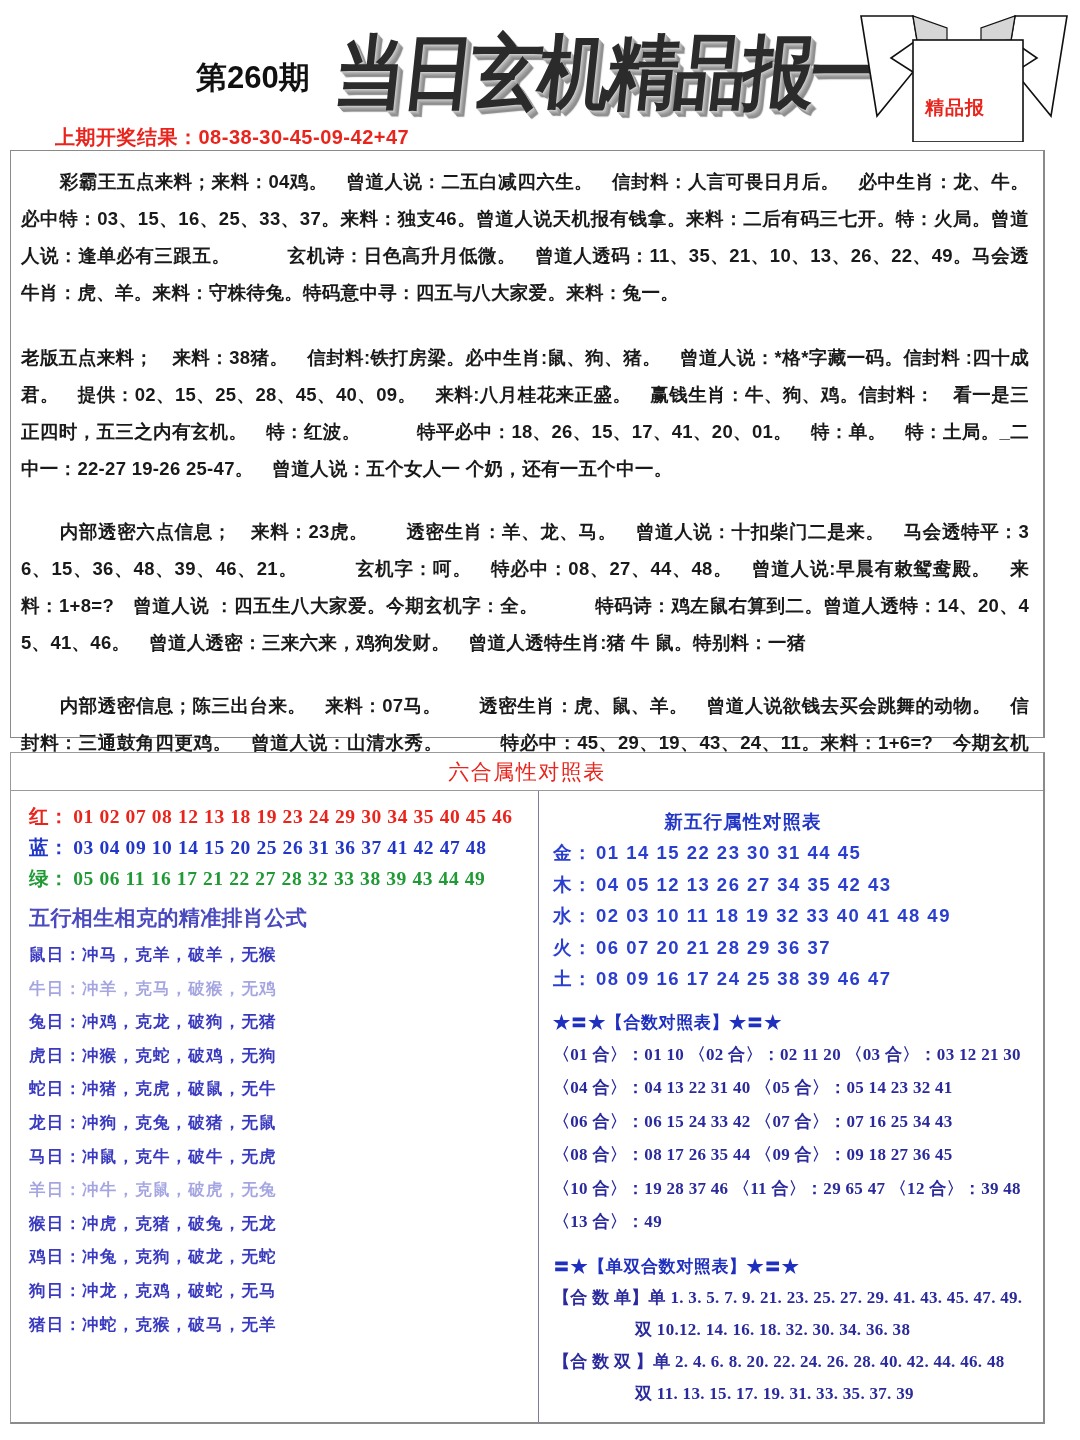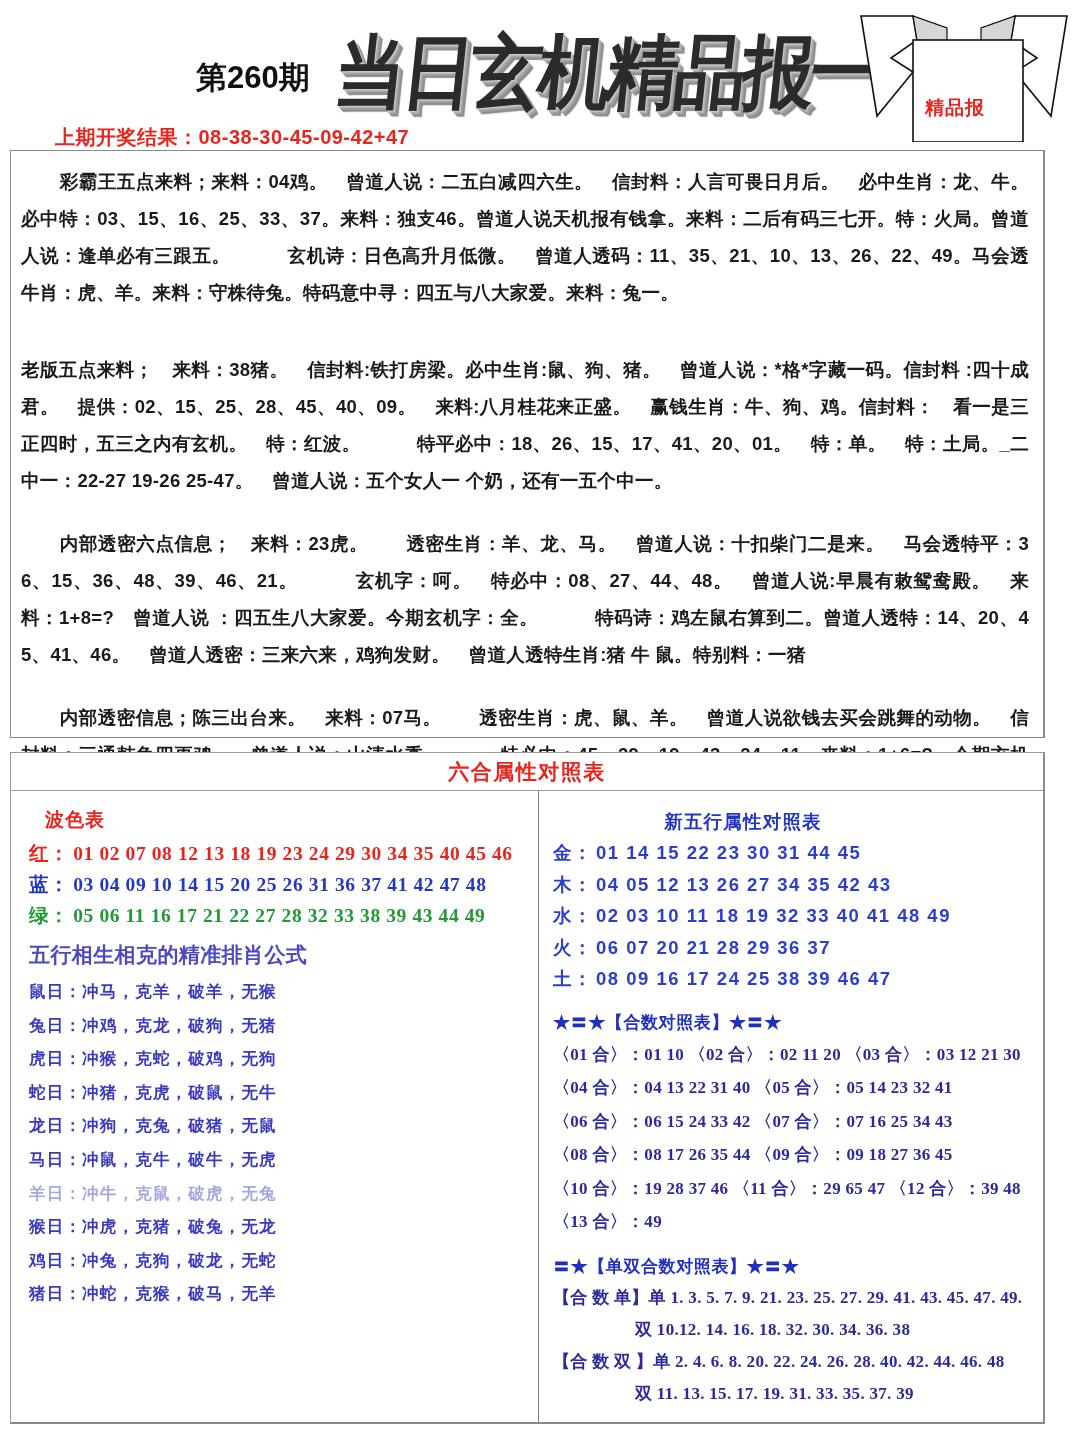--- a/index.html
+++ b/index.html
@@ -104,21 +104,21 @@
     font-weight: 700;
     color: #1a1a1a;
     line-height: 37px;
     text-align: justify;
     text-indent: 2.1em;
     padding: 0 14px 0 10px;
     letter-spacing: 0.3px;
     word-break: break-all;
   }
   .para.p1 { margin-top: 12px; }
-  .para.p2 { margin-top: 40px; text-indent: 0; }
+  .para.p2 { margin-top: 28px; text-indent: 0; }
   .para.p3 { margin-top: 26px; }
   .para.p4 { margin-top: 26px; }
 
   
   .bottom {
     position: absolute;
     left: 10px;
     top: 752px;
     width: 1035px;
     height: 672px;
@@ -132,21 +132,21 @@
     height: 38px;
     border-bottom: 1px solid #9a9a9a;
     display: flex;
     align-items: center;
     justify-content: center;
     box-sizing: border-box;
   }
   .bottom-title span {
     font-family: "Liberation Sans", sans-serif;
     font-size: 21px;
-    font-weight: 700;
+    font-weight: 400;
     color: #e8241c;
     letter-spacing: 1.5px;
   }
   .bottom-body {
     display: flex;
     height: 631px;
     box-sizing: border-box;
   }
   .col-left {
     width: 528px;
@@ -283,43 +283,44 @@
 <div class="bottom">
 
   <div class="bottom-title">
     <span>六合属性对照表</span>
   </div>
 
   <div class="bottom-body">
 
     <div class="col-left">
 
-      <div class="wave-title">波色表</div>
 
       <div class="wave-row red">
         <span class="lbl">红：</span><span>01 02 07 08 12 13 18 19 23 24 29 30 34 35 40 45 46</span>
       </div>
       <div class="wave-row blue">
         <span class="lbl">蓝：</span><span>03 04 09 10 14 15 20 25 26 31 36 37 41 42 47 48</span>
       </div>
       <div class="wave-row green">
         <span class="lbl">绿：</span><span>05 06 11 16 17 21 22 27 28 32 33 38 39 43 44 49</span>
       </div>
 
       <div class="formula-title">五行相生相克的精准排肖公式</div>
 
       <div class="zodiac-row">鼠日：冲马，克羊，破羊，无猴</div>
+      <div class="zodiac-row faded">牛日：冲羊，克马，破猴，无鸡</div>
       <div class="zodiac-row">兔日：冲鸡，克龙，破狗，无猪</div>
       <div class="zodiac-row">虎日：冲猴，克蛇，破鸡，无狗</div>
       <div class="zodiac-row">蛇日：冲猪，克虎，破鼠，无牛</div>
       <div class="zodiac-row">龙日：冲狗，克兔，破猪，无鼠</div>
       <div class="zodiac-row">马日：冲鼠，克牛，破牛，无虎</div>
       <div class="zodiac-row faded">羊日：冲牛，克鼠，破虎，无兔</div>
       <div class="zodiac-row">猴日：冲虎，克猪，破兔，无龙</div>
       <div class="zodiac-row">鸡日：冲兔，克狗，破龙，无蛇</div>
+      <div class="zodiac-row">狗日：冲龙，克鸡，破蛇，无马</div>
       <div class="zodiac-row">猪日：冲蛇，克猴，破马，无羊</div>
     </div>
 
     <div class="col-right">
 
       <div class="five-title">新五行属性对照表</div>
 
       <div class="five-row">
         <span class="lbl">金：</span><span>01  14  15  22  23  30  31  44  45</span>
       </div>

